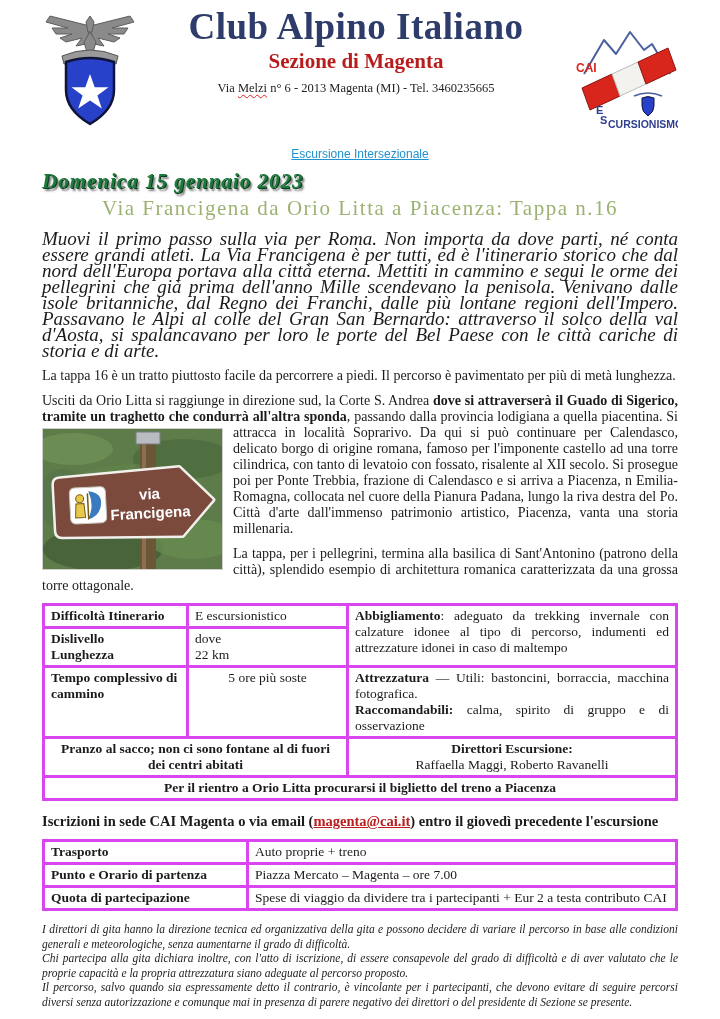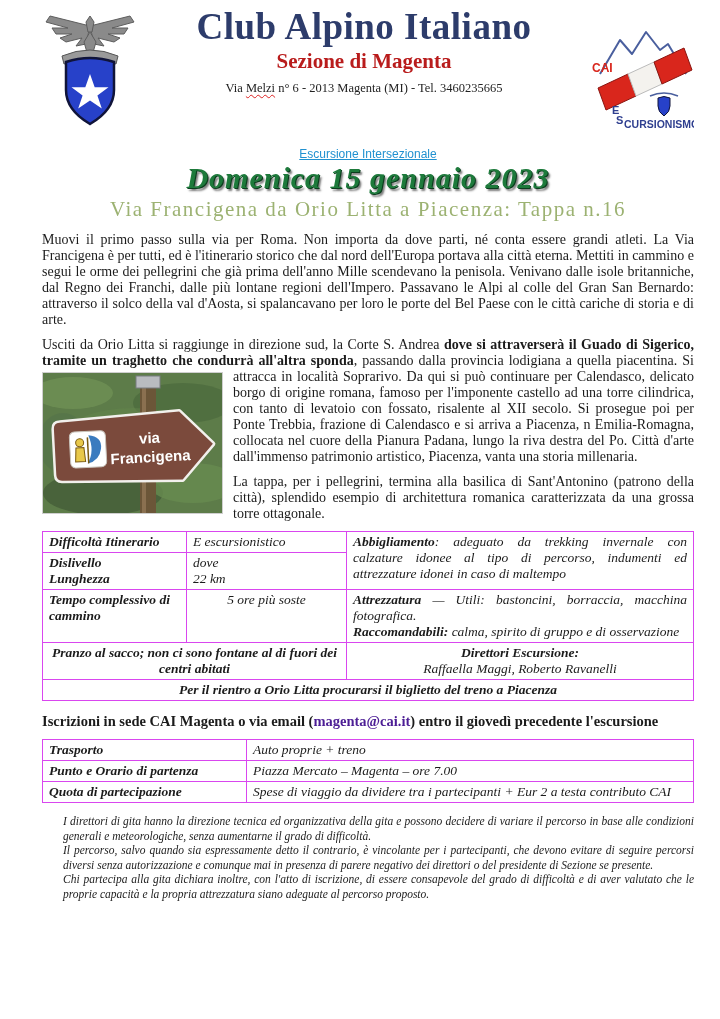--- a/index.html
+++ b/index.html
@@ -1,20 +1,20 @@
 <!DOCTYPE html>
 <html><head>
 <meta charset="utf-8">
 <style>
   * { margin:0; padding:0; box-sizing:border-box; }
   html,body { background:#fff; }
   .page {
     width:720px; height:1019px; overflow:hidden;
     background:#fff; margin:0 auto; position:relative;
-    padding:8px 26px 0 42px;
+    padding:8px 42px 0 42px;
     font-family:"Liberation Serif", serif;
     color:#1b1b1b;
   }
   
   .header { display:flex; align-items:flex-start; justify-content:space-between; }
   .logo-left { width:96px; flex:0 0 96px; padding-top:4px; }
   .logo-right { width:104px; flex:0 0 104px; padding-top:14px; }
   .header-center { flex:1 1 auto; text-align:center; }
   .org-title {
     font-size:37px; font-weight:bold; color:#2d3c6b; line-height:1.05;
@@ -25,56 +25,56 @@
   .links-line { font-size:12.5px; color:#222; margin-top:1px; }
   .red-wavy { text-decoration:underline wavy #d22; text-decoration-thickness:1px; text-underline-offset:2px; color:#222; }
   .intersezionale {
     text-align:center; margin-top:9px;
     font-family:"Liberation Sans", sans-serif; font-size:12px;
     color:#2191d0;
   }
   .intersezionale a { color:#2191d0; text-decoration:underline; cursor:pointer; }
   
   .date-heading {
-    text-align:center; 
-    font-size:30px; font-weight:bold; font-style:italic;
+    text-align:left; margin-top:8px;
+    font-size:21px; font-weight:bold; font-style:italic;
     color:#1d7a3b;
     text-shadow:1px 1px 0 #0c3d1e, 2.5px 2.5px 2px rgba(80,80,80,0.75);
     letter-spacing:1px;
   }
   .route-heading {
     text-align:center; margin-top:2px;
     font-size:21px; color:#9cb272; letter-spacing:1.5px; font-weight:normal;
   }
   
   .body-block { margin-top:10px; }
   p.body-text {
     font-size:14px; line-height:16px; text-align:justify; margin-top:9px;
   }
-  p.intro { font-size:14px; }
+  p.intro { font-style:italic; font-size:19px; }
   
   .photo-float {
     float:left; width:181px; height:142px; margin:3px 10px 4px 0;
     border:1px solid #cfcfcf; display:block;
   }
   
   table.info { border-collapse:collapse; width:100%; margin-top:9px; font-size:13.5px; }
   table.info td {
-    border:1px solid #d946ef; padding:2px 6px; vertical-align:top; line-height:16px;font-style:italic;
+    border:3px solid #d946ef; padding:2px 6px; vertical-align:top; line-height:16px;
   }
   td.lbl { font-weight:bold; }
   td.ctr { text-align:center; }
   td.vmid { vertical-align:middle; }
   .iscrizioni {
     margin-top:12px; font-weight:bold; font-size:14.5px;
   }
-  .iscrizioni a { color:#4c1d95; cursor:pointer; }
+  .iscrizioni a { color:#b91c1c; text-decoration:underline; cursor:pointer; }
   table.info2 td:first-child { width:204px; font-weight:bold; }
   
-  .footer-notes { margin-top:11px; font-size:11.5px; font-style:italic; line-height:14.5px; text-align:justify; color:#222;margin-left:21px; }
+  .footer-notes { margin-top:11px; font-size:11.5px; font-style:italic; line-height:14.5px; text-align:justify; color:#222; }
   .footer-notes p { margin:0; }
   .clearfix::after { content:""; display:block; clear:both; }
 </style>
 </head>
 <body>
 
 <div class="page">
 
   <div class="header">
 
@@ -130,20 +130,21 @@
     <a>Escursione Intersezionale</a>
   </div>
 
   <div class="date-heading">Domenica 15 gennaio 2023</div>
   <div class="route-heading">Via Francigena da Orio Litta a Piacenza: Tappa n.16</div>
 
   <div class="body-block clearfix">
 
     <p class="body-text intro">Muovi il primo passo sulla via per Roma. Non importa da dove parti, né conta essere grandi atleti. La Via Francigena è per tutti, ed è l'itinerario storico che dal nord dell'Europa portava alla città eterna. Mettiti in cammino e segui le orme dei pellegrini che già prima dell'anno Mille scendevano la penisola. Venivano dalle isole britanniche, dal Regno dei Franchi, dalle più lontane regioni dell'Impero. Passavano le Alpi al colle del Gran San Bernardo: attraverso il solco della val d'Aosta, si spalancavano per loro le porte del Bel Paese con le città cariche di storia e di arte.</p>
 
+    <p class="body-text">La tappa 16 è un tratto piuttosto facile da percorrere a piedi. Il percorso è pavimentato per più di metà lunghezza.</p>
 
     <p class="body-text">
       <span>Usciti da Orio Litta si raggiunge in direzione sud, la Corte S. Andrea </span><strong>dove si attraverserà il Guado di Sigerico, tramite un traghetto che condurrà all'altra sponda</strong><span>, passando dalla provincia lodigiana a quella piacentina. </span><span class="photo-float"><svg width="179" height="140" viewBox="0 0 179 140">
 
           <rect x="0" y="0" width="179" height="140" fill="#5d7c49"></rect>
           <ellipse cx="30" cy="20" rx="40" ry="16" fill="#6f9055" opacity="0.8"></ellipse>
           <ellipse cx="140" cy="30" rx="50" ry="20" fill="#4d6b3e" opacity="0.8"></ellipse>
           <ellipse cx="60" cy="120" rx="60" ry="22" fill="#47603a" opacity="0.9"></ellipse>
           <ellipse cx="150" cy="110" rx="45" ry="20" fill="#688b50" opacity="0.8"></ellipse>
           <ellipse cx="90" cy="65" rx="70" ry="30" fill="#63854c" opacity="0.5"></ellipse>
@@ -223,17 +224,17 @@
     </tr>
     <tr>
       <td class="vmid">Quota di partecipazione</td>
       <td>Spese di viaggio da dividere tra i partecipanti + Eur 2 a testa contributo CAI</td>
     </tr>
   </tbody>
     </table>
 
   <div class="footer-notes">
     <p>I direttori di gita hanno la direzione tecnica ed organizzativa della gita e possono decidere di variare il percorso in base alle condizioni generali e meteorologiche, senza aumentarne il grado di difficoltà.</p>
+    <p>Chi partecipa alla gita dichiara inoltre, con l'atto di iscrizione, di essere consapevole del grado di difficoltà e di aver valutato che le proprie capacità e la propria attrezzatura siano adeguate al percorso proposto.</p>
     <p>Il percorso, salvo quando sia espressamente detto il contrario, è vincolante per i partecipanti, che devono evitare di seguire percorsi diversi senza autorizzazione e comunque mai in presenza di parere negativo dei direttori o del presidente di Sezione se presente.</p>
-    <p>Chi partecipa alla gita dichiara inoltre, con l'atto di iscrizione, di essere consapevole del grado di difficoltà e di aver valutato che le proprie capacità e la propria attrezzatura siano adeguate al percorso proposto.</p>
   </div>
 
 </div>
 
 </body></html>

